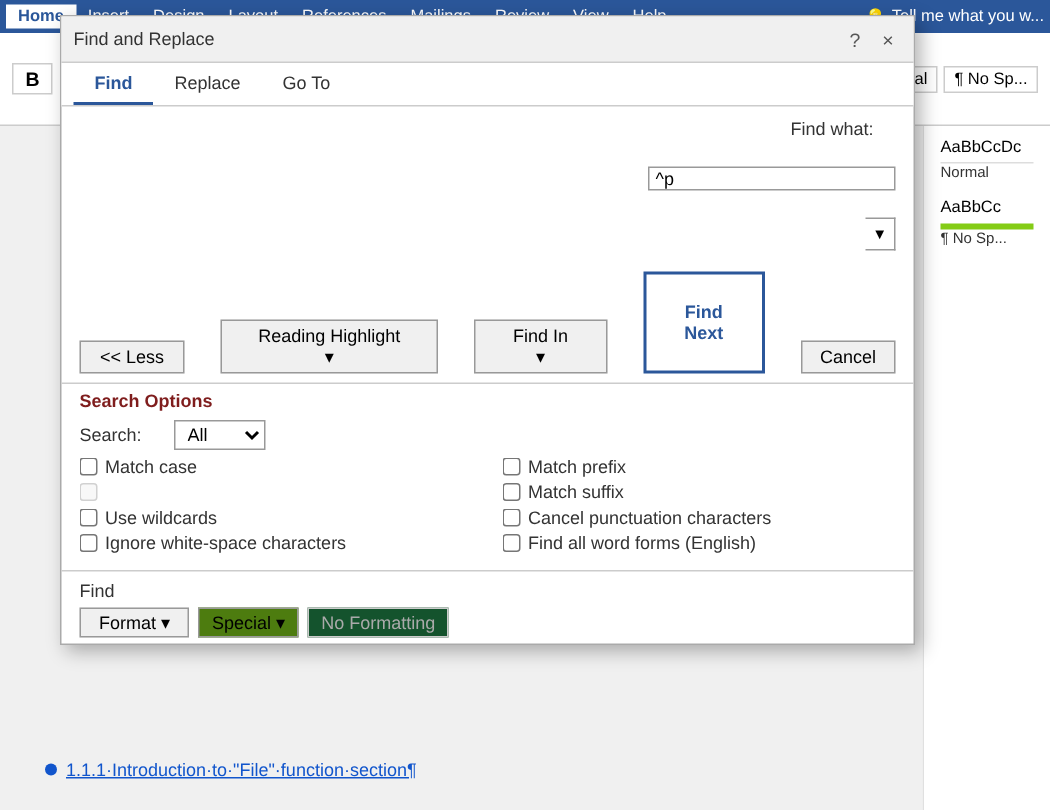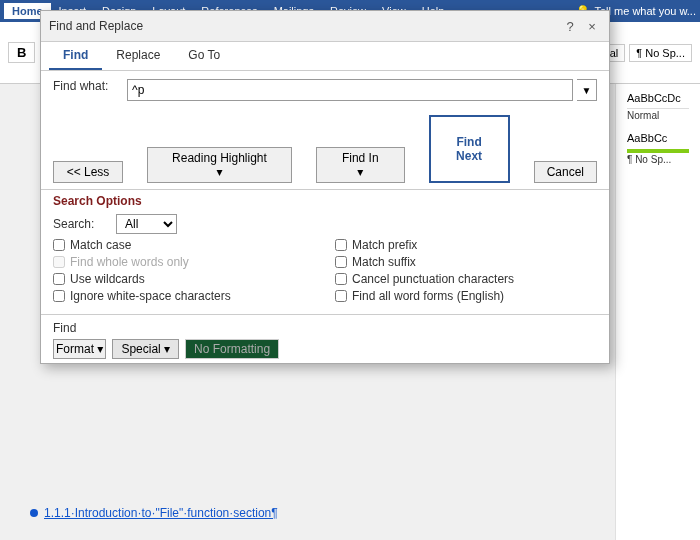--- a/index.html
+++ b/index.html
@@ -139,23 +139,24 @@
     }
     .dialog-tab.active {
       border-bottom: 2px solid #2b579a;
       font-weight: bold;
       color: #2b579a;
     }
 
     
     .find-row {
       display: flex;
-      align-items: flex-start;
+      align-items: flex-end;
       padding: 8px 12px;
-      gap: 4px;
+      gap: 18px;
+      flex-direction: column;
     }
     .find-label {
       font-size: 12px;
       color: #333;
       min-width: 70px;
     }
     .find-input {
       flex: 1;
       height: 22px;
       border: 1px solid #999;
@@ -284,31 +285,31 @@
     .find-footer-title {
       font-size: 12px;
       color: #333;
       margin-bottom: 4px;
     }
     .find-footer-btns {
       display: flex;
       gap: 6px;
     }
     .btn-format {
-      padding: 2px 2px;
+      padding: 2px 12px;
       font-size: 12px;
       border: 1px solid #999;
       background: #f0f0f0;
       cursor: pointer;
     }
     .btn-special {
       padding: 2px 8px;
       font-size: 12px;
       border: 1px solid #999;
-      background: #e5e5e5;
+      background: #4d7c0f;
       cursor: pointer;
     }
     .btn-no-formatting {
       padding: 2px 8px;
       font-size: 12px;
       border: 1px solid #ccc;
       background: #14532d;
       cursor: default;
       color: #aaa;
     }
@@ -438,21 +439,20 @@
         <label for="match-case">Match case</label>
       </div>
 
       <div class="checkbox-item">
         <input type="checkbox" id="match-prefix" style="">
         <label for="match-prefix">Match prefix</label>
       </div>
 
       <div class="checkbox-item disabled">
         <input type="checkbox" id="whole-words" disabled="" style="">
-        <label for="whole-words" style="color:#aaa;">Find whole words only</label>
       </div>
 
       <div class="checkbox-item">
         <input type="checkbox" id="match-suffix" style="">
         <label for="match-suffix">Match suffix</label>
       </div>
 
       <div class="checkbox-item">
         <input type="checkbox" id="wildcards" style="">
         <label for="wildcards">Use wildcards</label>

